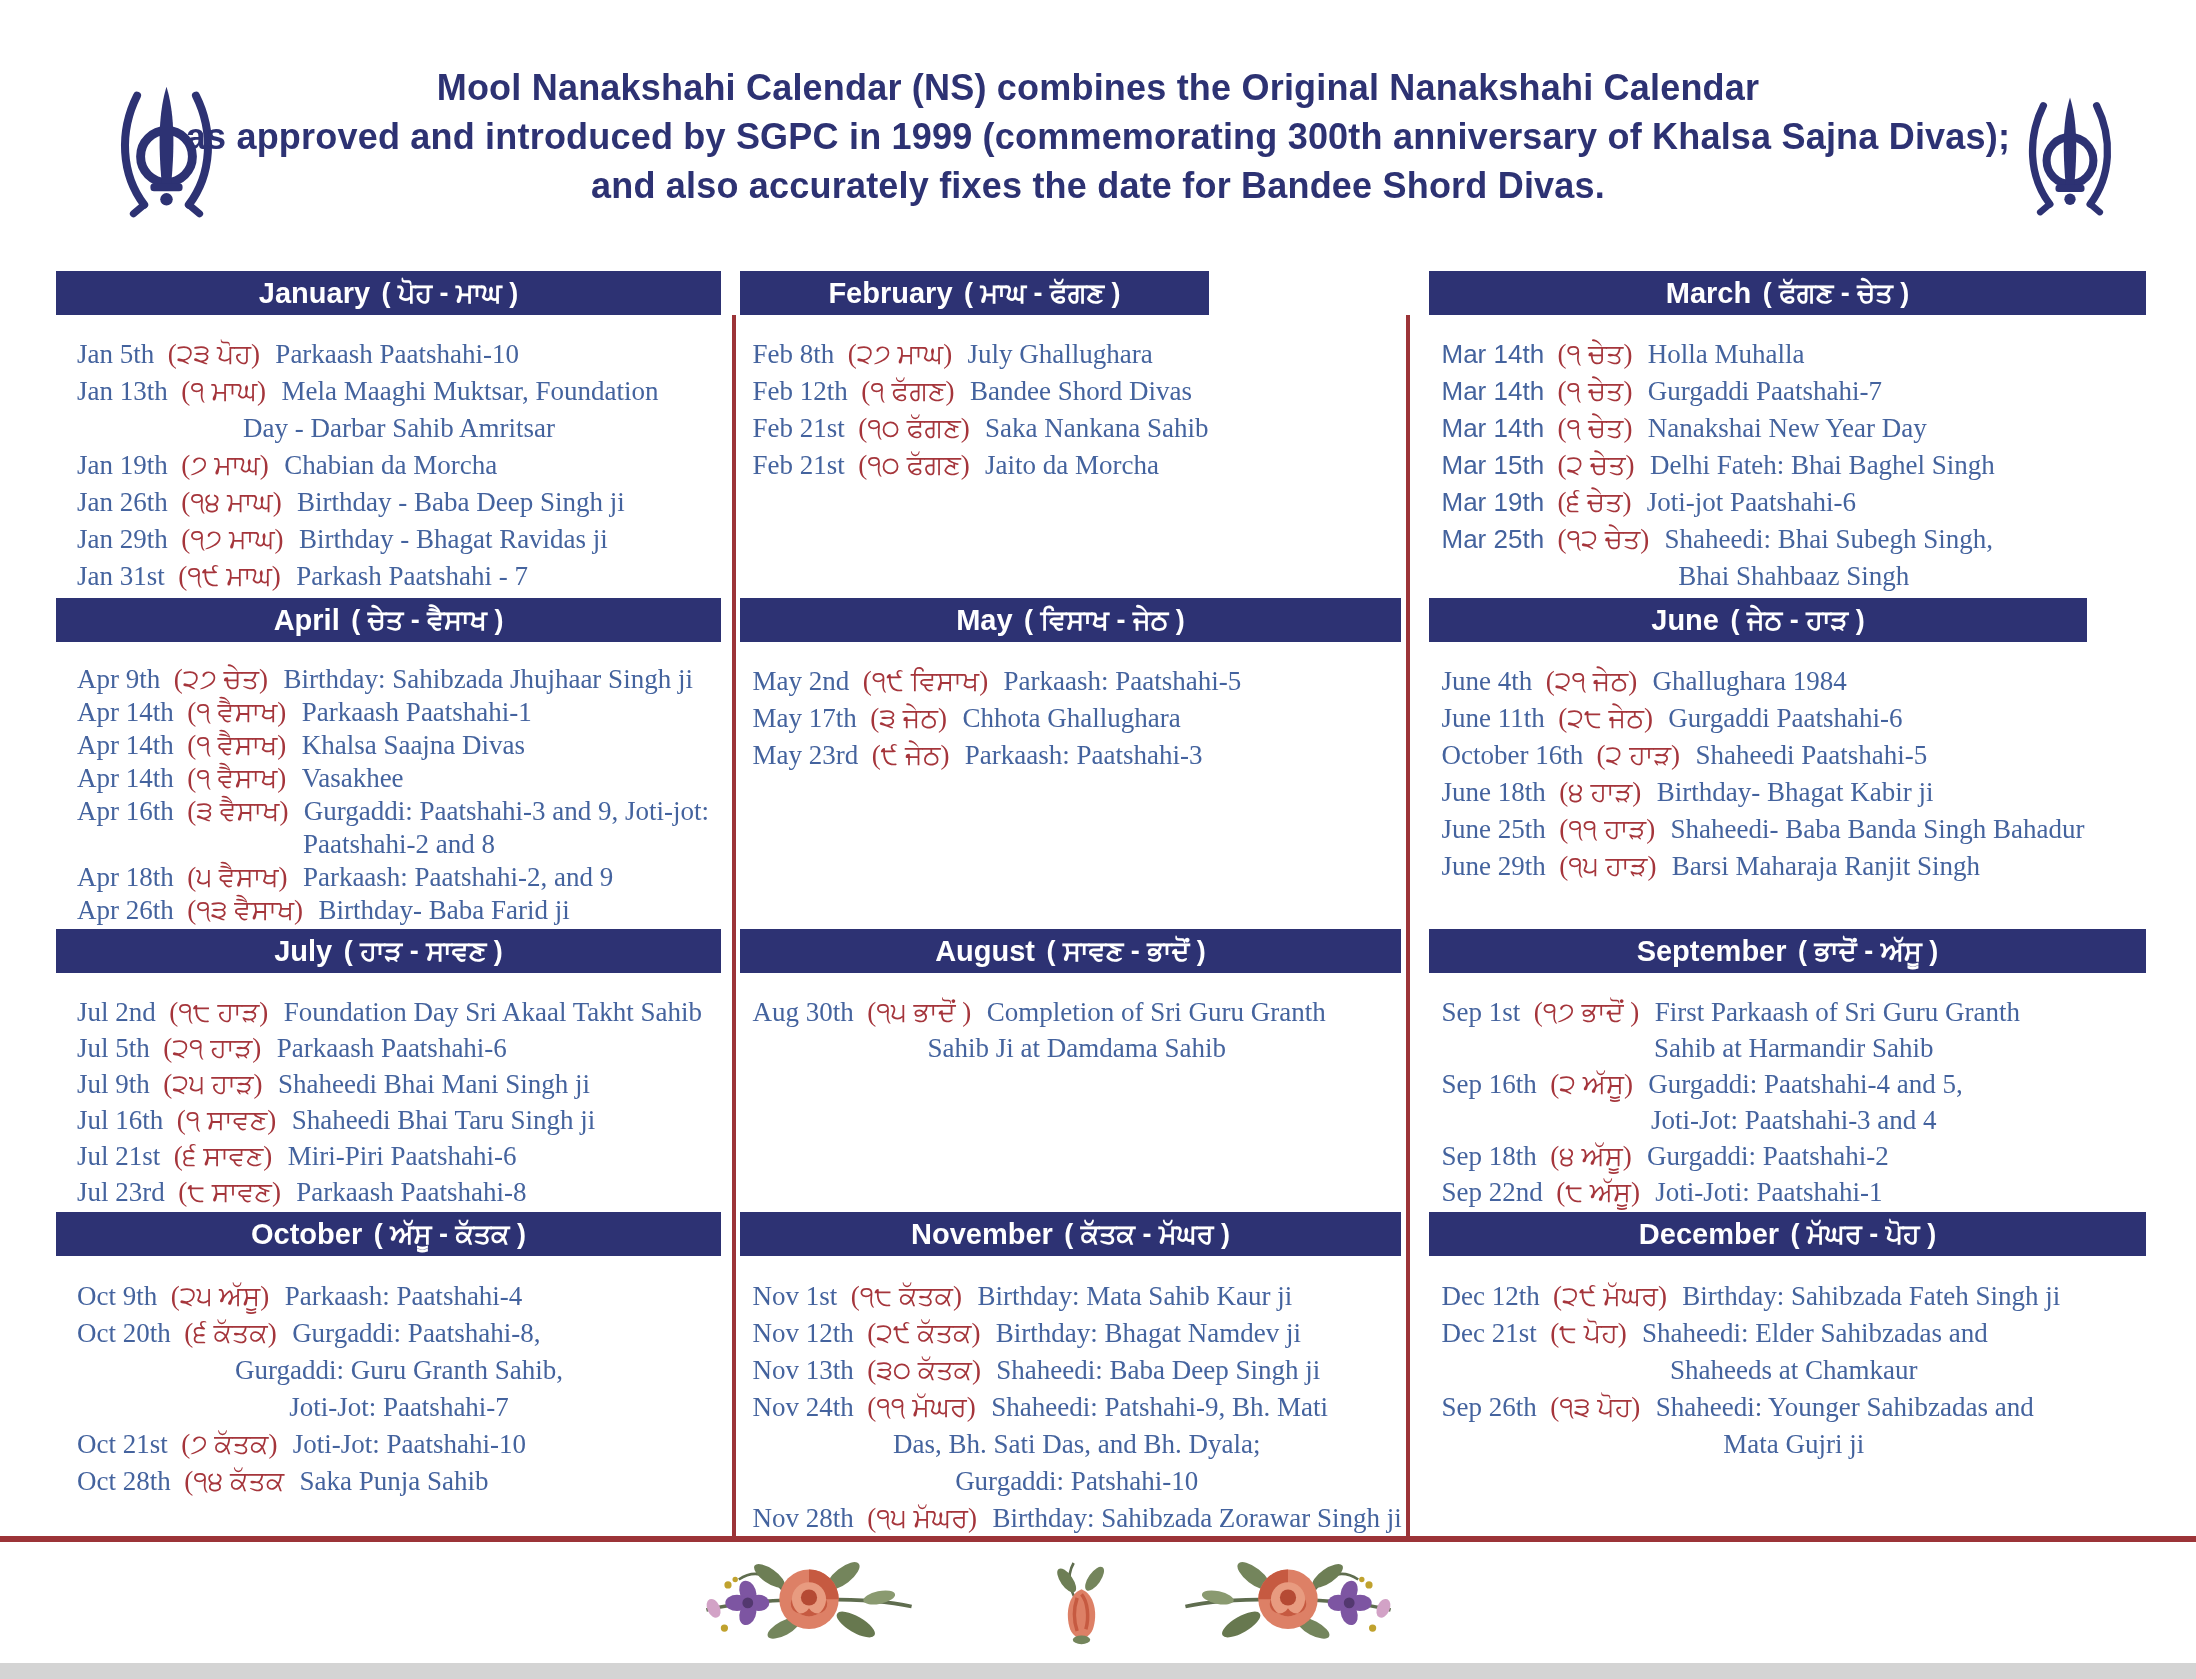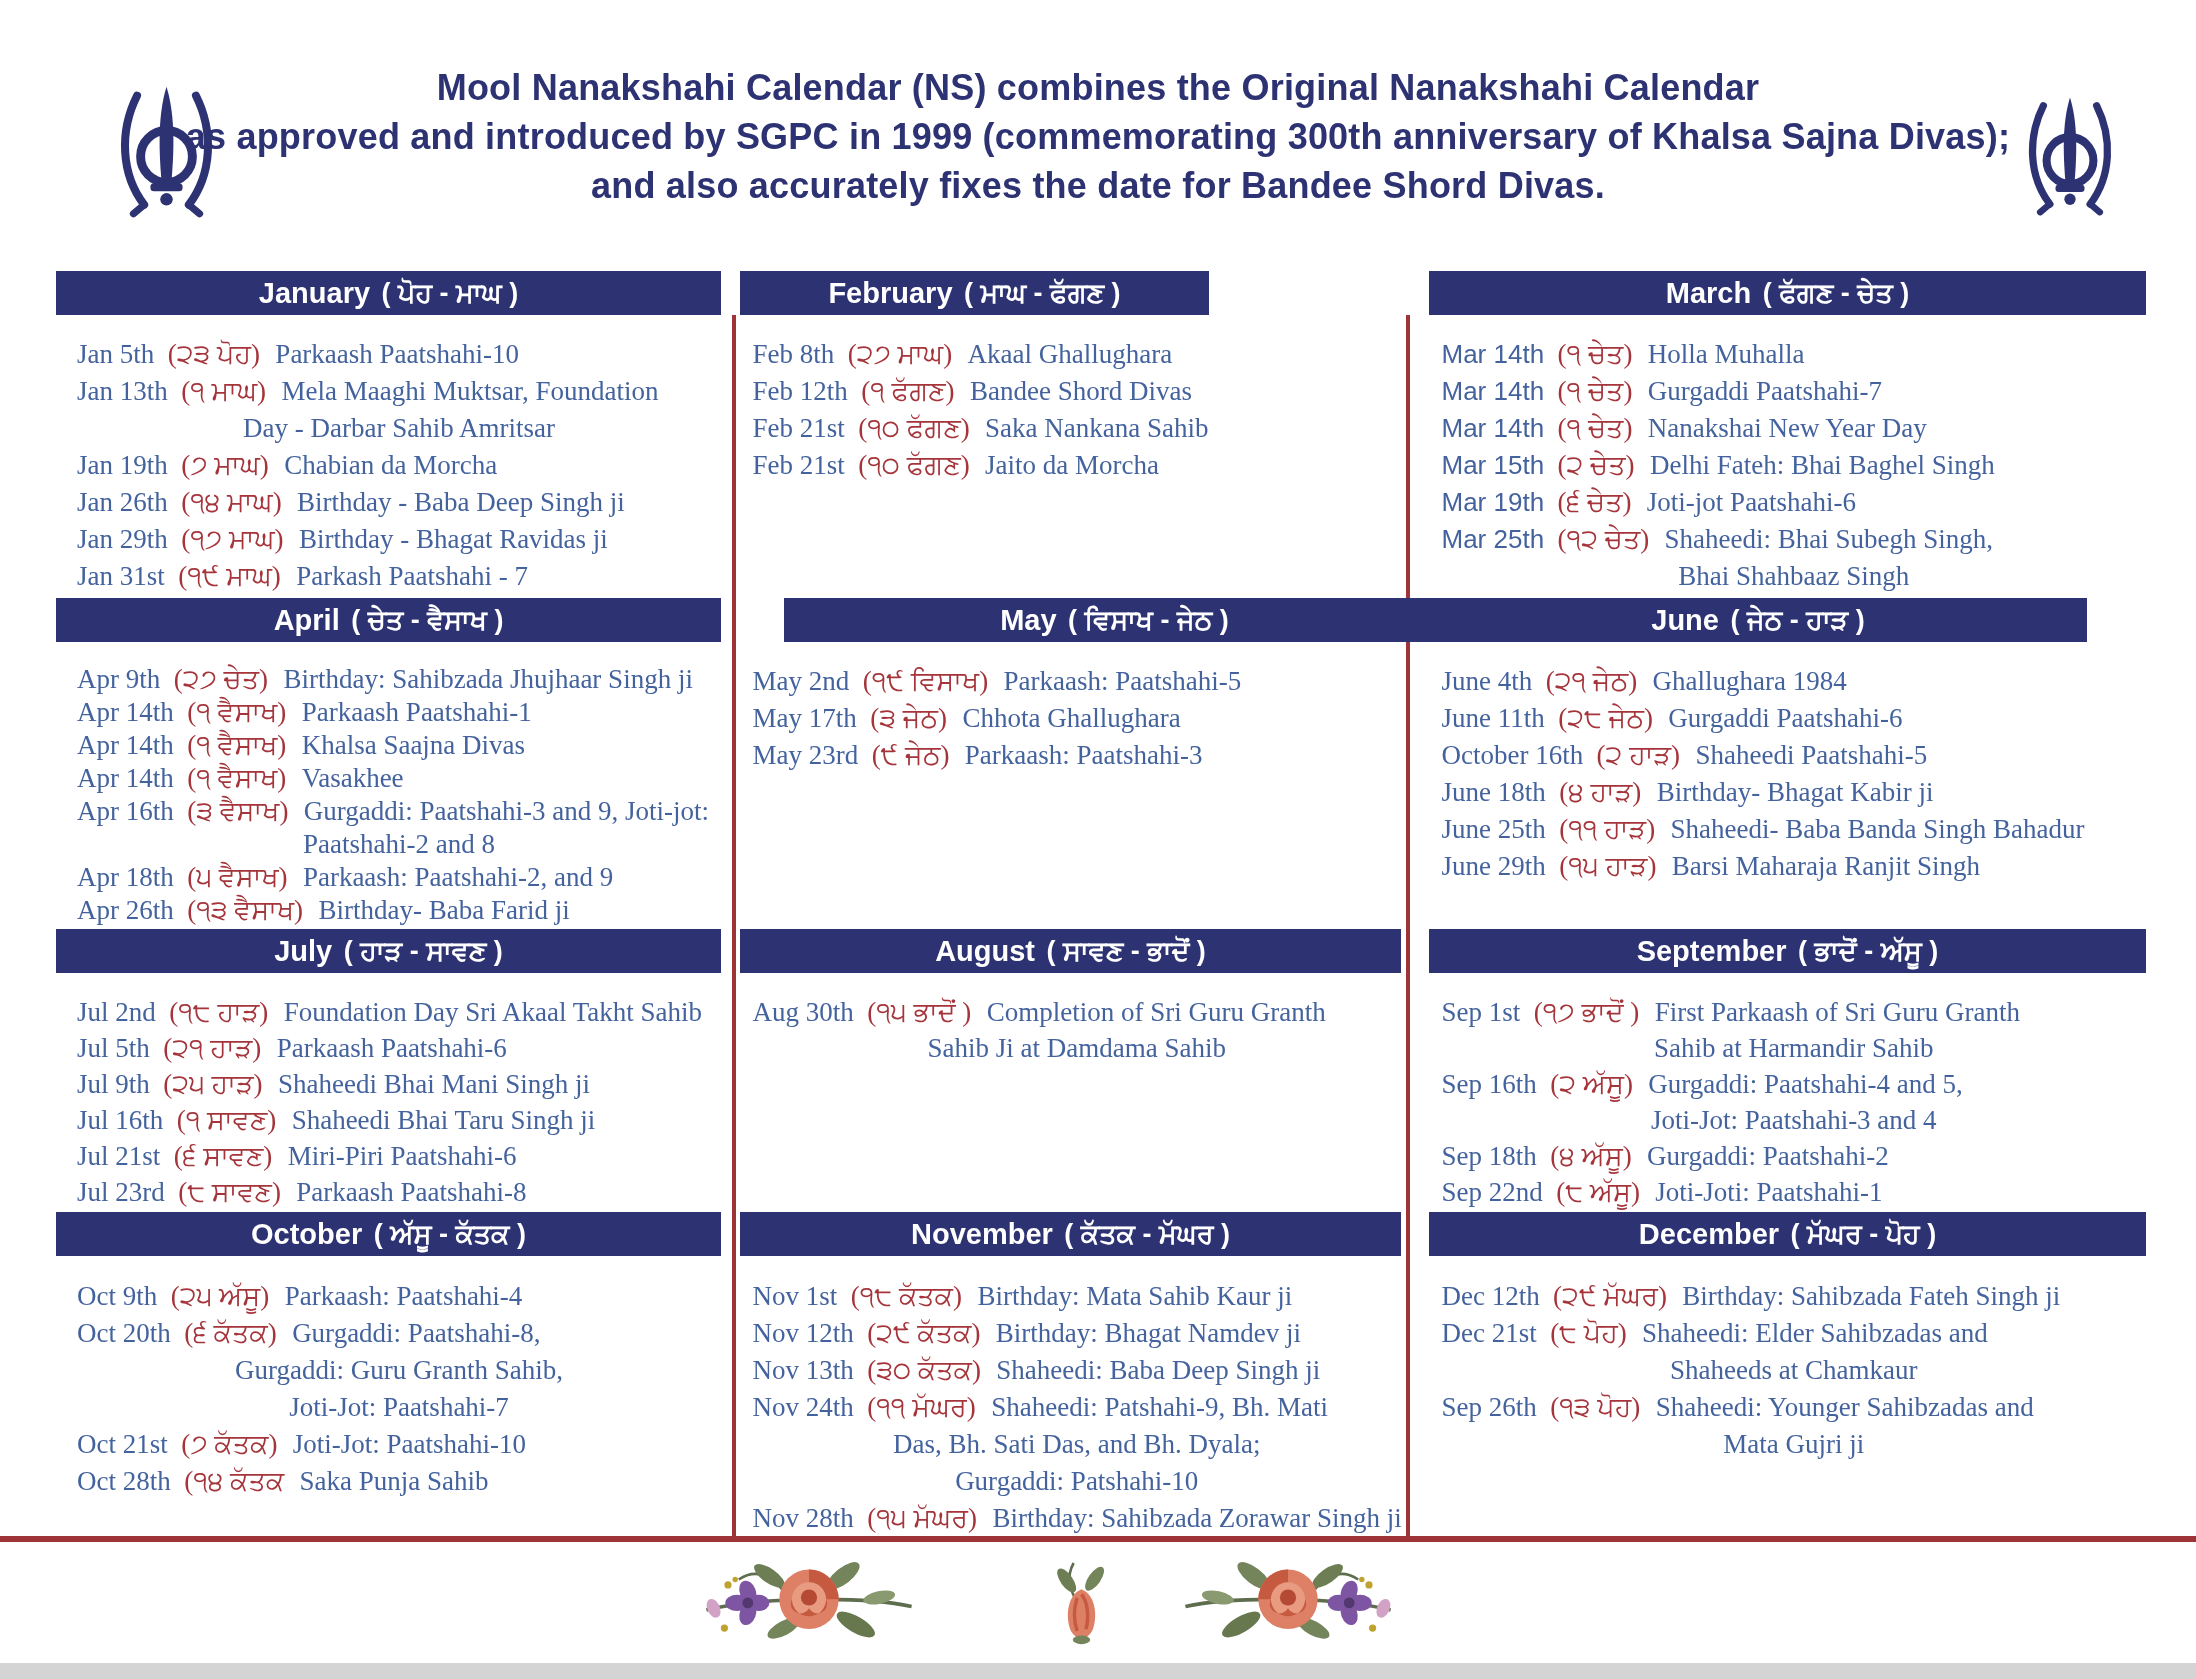--- a/index.html
+++ b/index.html
@@ -90,21 +90,21 @@
         <div class="evline"><span class="d">Jan 5th</span><span class="p">(੨੩ ਪੋਹ)</span><span class="t">Parkaash Paatshahi-10</span></div>
         <div class="evline"><span class="d">Jan 13th</span><span class="p">(੧ ਮਾਘ)</span><span class="t">Mela Maaghi Muktsar, Foundation</span></div>
         <div class="cont">Day - Darbar Sahib Amritsar</div>
         <div class="evline"><span class="d">Jan 19th</span><span class="p">(੭ ਮਾਘ)</span><span class="t">Chabian da Morcha</span></div>
         <div class="evline"><span class="d">Jan 26th</span><span class="p">(੧੪ ਮਾਘ)</span><span class="t">Birthday - Baba Deep Singh ji</span></div>
         <div class="evline"><span class="d">Jan 29th</span><span class="p">(੧੭ ਮਾਘ)</span><span class="t">Birthday - Bhagat Ravidas ji</span></div>
         <div class="evline"><span class="d">Jan 31st</span><span class="p">(੧੯ ਮਾਘ)</span><span class="t">Parkash Paatshahi - 7</span></div>
       </div>
       <div class="bar" style="left: 740px; top: 271px; width: 469px;"><span class="mname">February</span><span class="mpa">( ਮਾਘ - ਫੱਗਣ )</span></div>
       <div class="events" style="left: 740px; top: 336px; width: 661px; padding-left: 12.5px; line-height: 37px;">
-        <div class="evline"><span class="d">Feb 8th</span><span class="p">(੨੭ ਮਾਘ)</span><span class="t">Akaal Ghallughara</span></div>
+        <div class="evline"><span class="d">Feb 8th</span><span class="p">(੨੭ ਮਾਘ)</span><span class="t">July Ghallughara</span></div>
         <div class="evline"><span class="d">Feb 12th</span><span class="p">(੧ ਫੱਗਣ)</span><span class="t">Bandee Shord Divas</span></div>
         <div class="evline"><span class="d">Feb 21st</span><span class="p">(੧੦ ਫੱਗਣ)</span><span class="t">Saka Nankana Sahib</span></div>
         <div class="evline"><span class="d">Feb 21st</span><span class="p">(੧੦ ਫੱਗਣ)</span><span class="t">Jaito da Morcha</span></div>
       </div>
       <div class="bar" style="left: 1429px; top: 271px; width: 717px;"><span class="mname">March</span><span class="mpa">( ਫੱਗਣ - ਚੇਤ )</span></div>
       <div class="events sansdate" style="left: 1429px; top: 336px; width: 717px; padding-left: 12.5px; line-height: 37px;">
         <div class="evline"><span class="d">Mar 14th</span><span class="p">(੧ ਚੇਤ)</span><span class="t">Holla Muhalla</span></div>
         <div class="evline"><span class="d">Mar 14th</span><span class="p">(੧ ਚੇਤ)</span><span class="t">Gurgaddi Paatshahi-7</span></div>
         <div class="evline"><span class="d">Mar 14th</span><span class="p">(੧ ਚੇਤ)</span><span class="t">Nanakshai New Year Day</span></div>
         <div class="evline"><span class="d">Mar 15th</span><span class="p">(੨ ਚੇਤ)</span><span class="t">Delhi Fateh: Bhai Baghel Singh</span></div>
@@ -116,21 +116,21 @@
       <div class="events" style="left: 56px; top: 663px; width: 665px; padding-left: 21px; line-height: 33px;">
         <div class="evline"><span class="d">Apr 9th</span><span class="p">(੨੭ ਚੇਤ)</span><span class="t">Birthday: Sahibzada Jhujhaar Singh ji</span></div>
         <div class="evline"><span class="d">Apr 14th</span><span class="p">(੧ ਵੈਸਾਖ)</span><span class="t">Parkaash Paatshahi-1</span></div>
         <div class="evline"><span class="d">Apr 14th</span><span class="p">(੧ ਵੈਸਾਖ)</span><span class="t">Khalsa Saajna Divas</span></div>
         <div class="evline"><span class="d">Apr 14th</span><span class="p">(੧ ਵੈਸਾਖ)</span><span class="t">Vasakhee</span></div>
         <div class="evline"><span class="d">Apr 16th</span><span class="p">(੩ ਵੈਸਾਖ)</span><span class="t">Gurgaddi: Paatshahi-3 and 9, Joti-jot:</span></div>
         <div class="cont">Paatshahi-2 and 8</div>
         <div class="evline"><span class="d">Apr 18th</span><span class="p">(੫ ਵੈਸਾਖ)</span><span class="t">Parkaash: Paatshahi-2, and 9</span></div>
         <div class="evline"><span class="d">Apr 26th</span><span class="p">(੧੩ ਵੈਸਾਖ)</span><span class="t">Birthday- Baba Farid ji</span></div>
       </div>
-      <div class="bar" style="left: 784px; top: 598px; width: 661px;"><span class="mname">May</span><span class="mpa">( ਵਿਸਾਖ - ਜੇਠ )</span></div>
+      <div class="bar" style="left: 740px; top: 598px; width: 661px;"><span class="mname">May</span><span class="mpa">( ਵਿਸਾਖ - ਜੇਠ )</span></div>
       <div class="events" style="left: 740px; top: 663px; width: 661px; padding-left: 12.5px; line-height: 37px;">
         <div class="evline"><span class="d">May 2nd</span><span class="p">(੧੯ ਵਿਸਾਖ)</span><span class="t">Parkaash: Paatshahi-5</span></div>
         <div class="evline"><span class="d">May 17th</span><span class="p">(੩ ਜੇਠ)</span><span class="t">Chhota Ghallughara</span></div>
         <div class="evline"><span class="d">May 23rd</span><span class="p">(੯ ਜੇਠ)</span><span class="t">Parkaash: Paatshahi-3</span></div>
       </div>
       <div class="bar" style="left: 1429px; top: 598px; width: 658px;"><span class="mname">June</span><span class="mpa">( ਜੇਠ - ਹਾੜ )</span></div>
       <div class="events" style="left: 1429px; top: 663px; width: 717px; padding-left: 12.5px; line-height: 37px;">
         <div class="evline"><span class="d">June 4th</span><span class="p">(੨੧ ਜੇਠ)</span><span class="t">Ghallughara 1984</span></div>
         <div class="evline"><span class="d">June 11th</span><span class="p">(੨੮ ਜੇਠ)</span><span class="t">Gurgaddi Paatshahi-6</span></div>
         <div class="evline"><span class="d">October 16th</span><span class="p">(੨ ਹਾੜ)</span><span class="t">Shaheedi Paatshahi-5</span></div>

